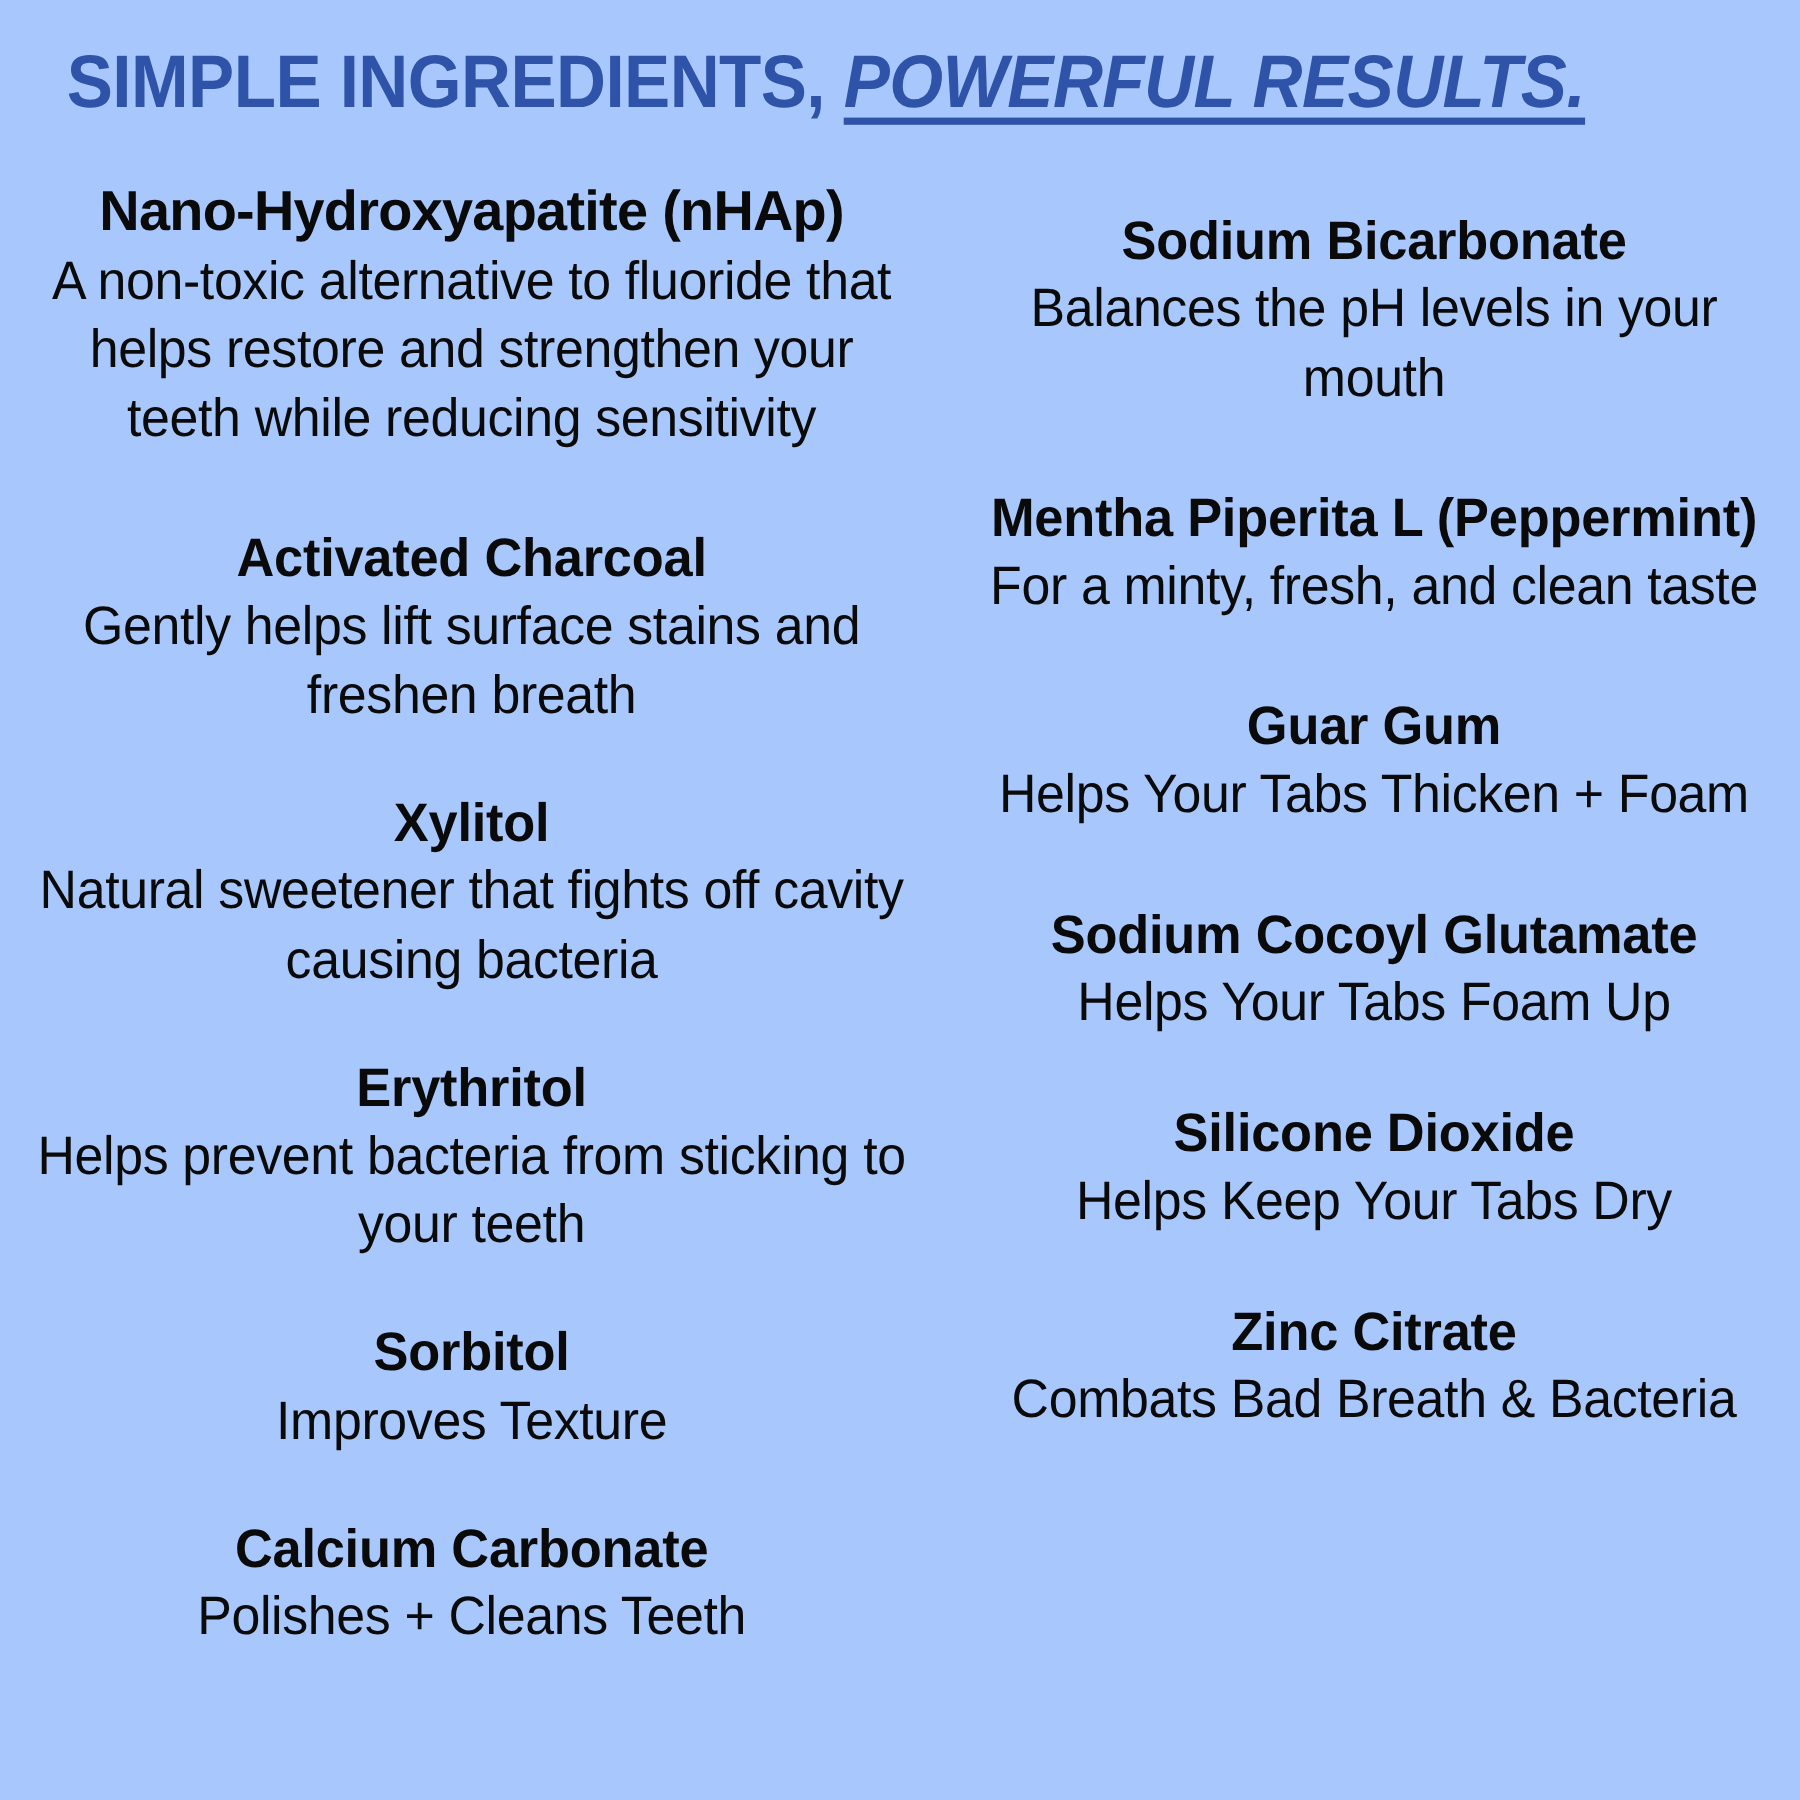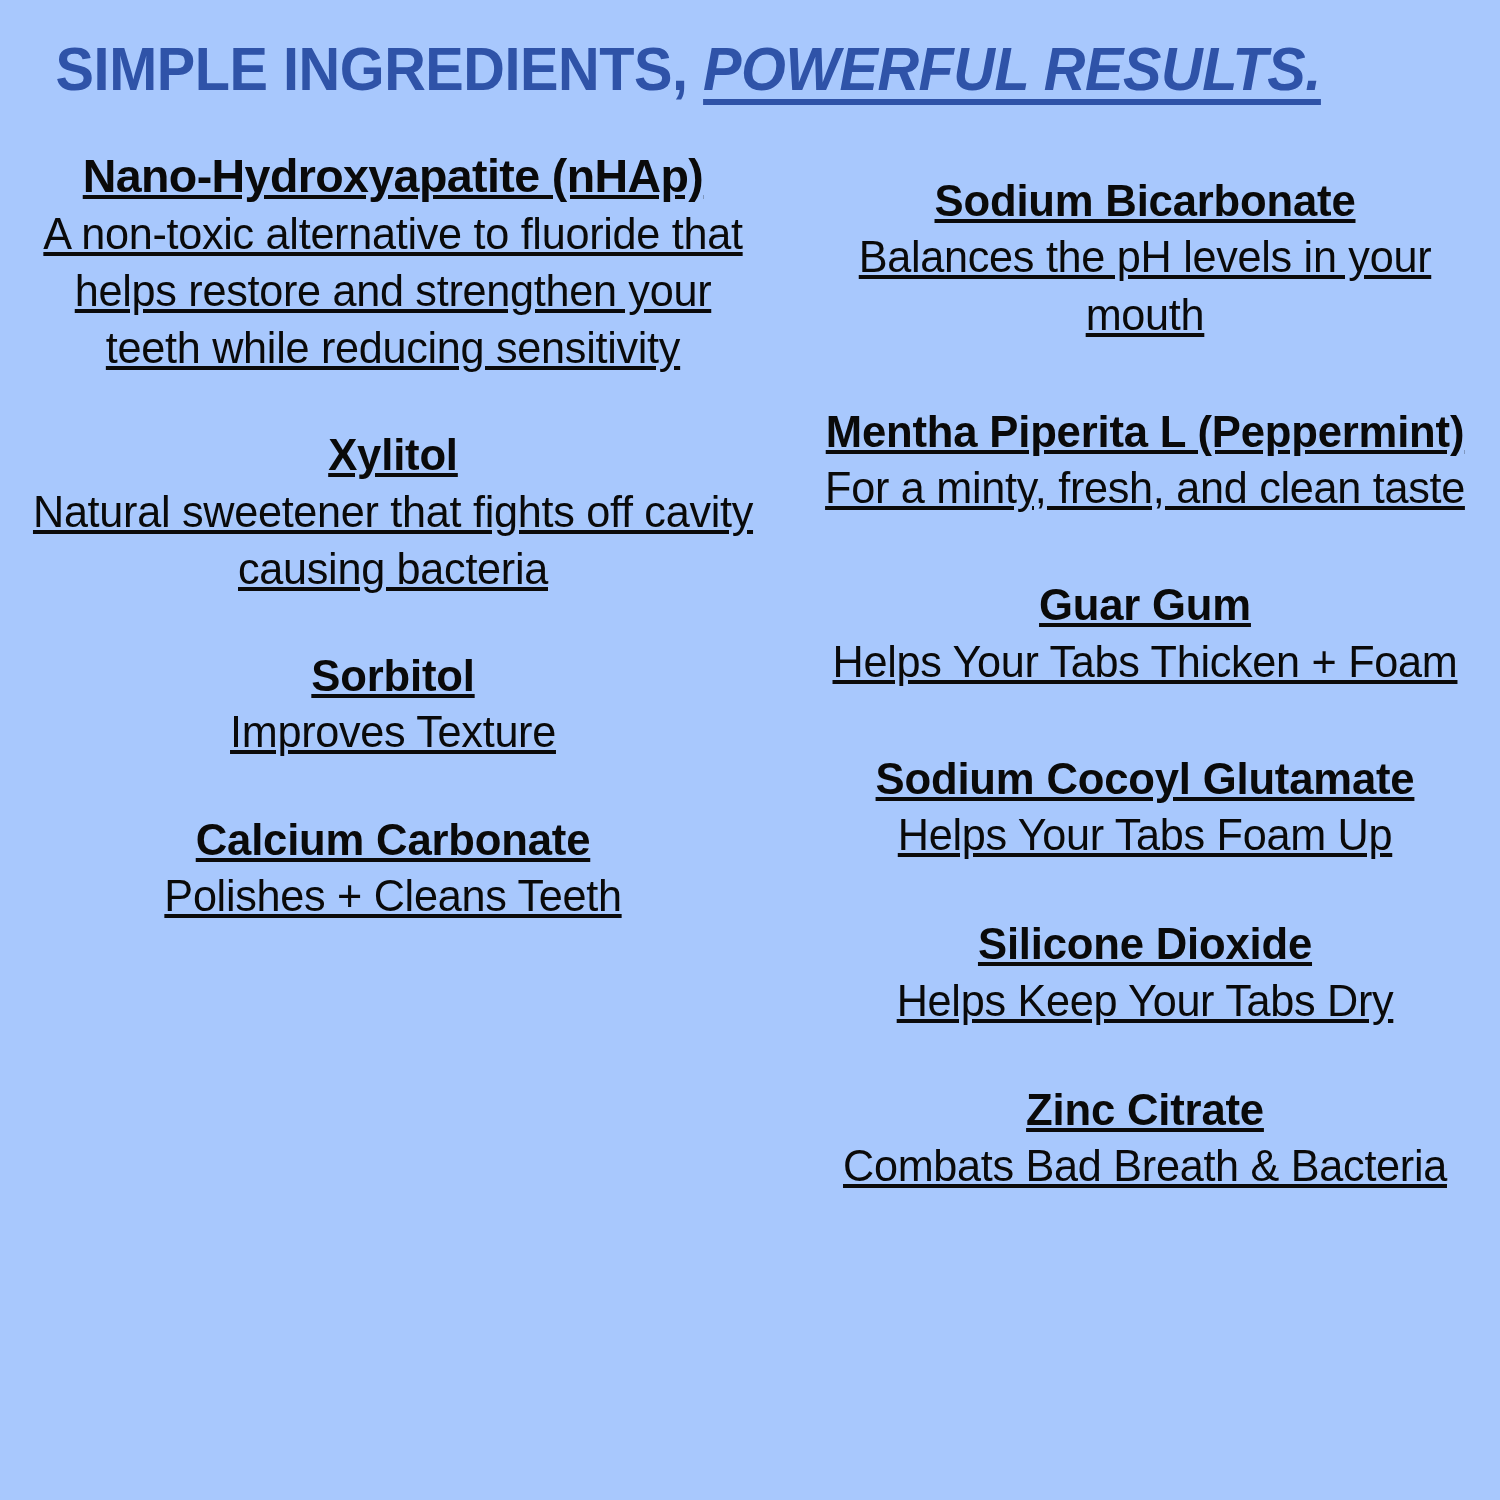--- a/index.html
+++ b/index.html
@@ -54,21 +54,20 @@
   
   .cols {
     position: absolute;
     top: 148px;
     left: 0;
     width: 1500px;
     height: 1352px;
     display: flex;
     flex-direction: row;
     align-items: flex-start;
-    text-decoration: underline;
   }
   .col {
     box-sizing: border-box;
   }
   .col-left {
     width: 790px;
     padding: 0 14px 0 10px;
   }
   .col-right {
     width: 710px;
@@ -122,27 +121,35 @@
 
   <div class="cols">
 
     <div class="col col-left">
 
       <div class="block gap-0">
         <p class="ing-name wide">Nano-Hydroxyapatite (nHAp)</p>
         <p class="ing-desc">A non-toxic alternative to fluoride that helps restore and strengthen your teeth while reducing sensitivity</p>
       </div>
 
+      <div class="block gap-l">
+        <p class="ing-name">Activated Charcoal</p>
+        <p class="ing-desc">Gently helps lift surface stains and freshen breath</p>
+      </div>
 
       <div class="block gap-m">
         <p class="ing-name">Xylitol</p>
         <p class="ing-desc">Natural sweetener that fights off cavity causing bacteria</p>
       </div>
 
 
+      <div class="block gap-m">
+        <p class="ing-name">Erythritol</p>
+        <p class="ing-desc">Helps prevent bacteria from sticking to your teeth</p>
+      </div>
 
       <div class="block gap-m">
         <p class="ing-name">Sorbitol</p>
         <p class="ing-desc">Improves Texture</p>
       </div>
 
       <div class="block gap-m">
         <p class="ing-name">Calcium Carbonate</p>
         <p class="ing-desc">Polishes + Cleans Teeth</p>
       </div>

